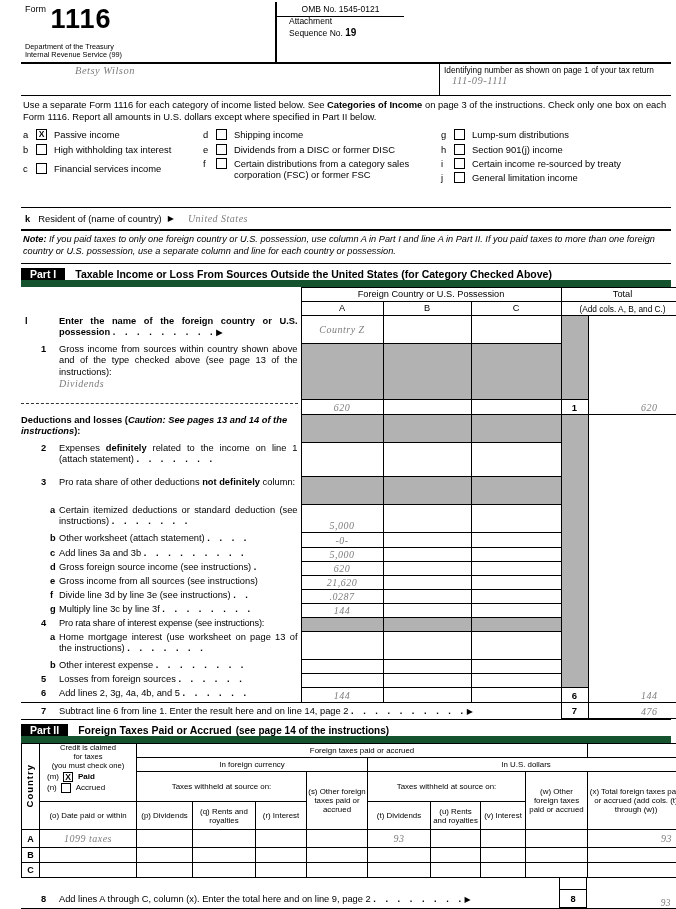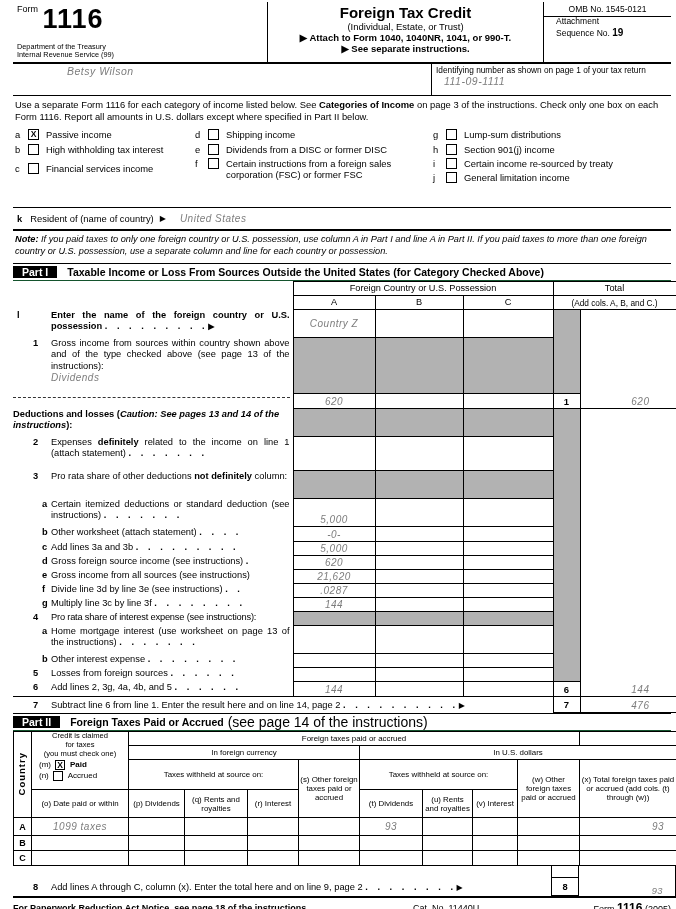--- a/index.html
+++ b/index.html
@@ -1,19 +1,19 @@
 <!DOCTYPE html>
 <html><head>
 <meta charset="utf-8">
 <style>
   html,body{margin:0;padding:0;background:#fff;color:#000;
     font-family:"Liberation Sans",sans-serif;}
-  .page{width:676px;height:909px;box-sizing:border-box;padding:2px 5px 0 13px;overflow:hidden;}
+  .page{width:676px;height:909px;box-sizing:border-box;padding:2px 5px 0 21px;overflow:hidden;}
   .b{font-weight:bold}.i{font-style:italic}
-  .hw{font-family:Liberation Sans, sans-serif;font-style:italic;color:#7d7d7d;letter-spacing:.5px}
+  .hw{font-family:Liberation Serif, serif;font-style:italic;color:#7d7d7d;letter-spacing:.5px}
   .dots{word-spacing:5px;letter-spacing:1px;font-weight:bold;color:#000}
   .arr{font-size:8px}
   
   .hd{display:flex;border-bottom:2.5px solid #000;height:60px}
   .hd-l{width:255px;border-right:1.5px solid #000;padding:2px 4px;box-sizing:border-box;position:relative}
   .hd-l .fw{font-size:9px;vertical-align:top}
   .hd-l .fn{font-size:27px;font-weight:bold;letter-spacing:1px}
   .hd-l .dep{position:absolute;bottom:2px;left:4px;font-size:7.3px;line-height:1.2}
   .hd-c{flex:1;text-align:center;padding-top:2px}
   .hd-c .t1{font-size:15px;font-weight:bold}
@@ -43,25 +43,25 @@
   .ci .cl{flex:1;padding-right:6px}
   .cc1 .cl{max-width:118px}.cc2 .cl{max-width:200px}
   
   .krow{border-top:1px solid #000;border-bottom:2px solid #000;height:21px;
         display:flex;align-items:center;font-size:9.4px}
   .krow .kno{font-weight:bold;padding:0 8px 0 4px}
   .krow .hw{font-size:10px;padding-left:14px}
   
   .note{font-size:9.2px;font-style:italic;line-height:1.3;padding:3px 2px 3px 2px;height:26px}
   
-  .pbar{display:flex;align-items:center;border-top:1.5px solid #000;border-bottom:1px solid #14532d;height:16px}
+  .pbar{display:flex;align-items:flex-end;border-top:1.5px solid #000;border-bottom:7px solid #14532d;height:16px}
   .pbar .pl{background:#000;color:#fff;font-weight:bold;font-size:10.5px;
             padding:0 9px;display:flex;align-items:center}
   .pbar .pt{font-weight:bold;font-size:10.5px;padding-left:10px;display:flex;align-items:center}
-  .pbar .pn{font-weight:normal;font-size:14px;padding-left:4px;display:flex;align-items:center}
+  .pbar .pn{font-weight:bold;font-size:10px;padding-left:4px;display:flex;align-items:center}
   .pbar .sp{flex:1}
   .pbar .seg{width:118px;border-left:1.5px solid #000}
   
   table.p1{width:663px;border-collapse:collapse;table-layout:fixed;font-size:9.3px}
   .p1 td{padding:0;vertical-align:bottom;line-height:1.22;overflow:hidden}
   .p1 td.d{vertical-align:top;padding-right:3px}
   .bx{border:1.8px solid #000;background:#fff}
   .sh{border:1.8px solid #000;background:#b2b2b2}
   .ng{background:#b2b2b2;border-left:1.8px solid #000;border-right:1.8px solid #000}
   .nv{border:1.8px solid #000;text-align:center;font-weight:bold;vertical-align:middle !important;font-size:9.5px}
@@ -114,26 +114,20 @@
 
   <div class="hd">
     <div class="hd-l">
       <span class="fw">Form</span>
       <span class="fn">1116</span>
       <div class="dep">
         <div>Department of the Treasury</div>
         <div>Internal Revenue Service    (99)</div>
       </div>
     </div>
-    <div class="hd-c">
-      <div class="t1">Foreign Tax Credit</div>
-      <div class="t2" style="font-weight:normal">(Individual, Estate, or Trust)</div>
-      <div class="t2">▶ Attach to Form 1040, 1040NR, 1041, or 990-T.</div>
-      <div class="t3">▶ See separate instructions.</div>
-    </div>
     <div class="hd-r">
       <div class="omb">OMB No. 1545-0121</div>
       <div class="att">
         <span>Attachment</span><br>
         <span>Sequence No.</span>
         <span class="b" style="font-size:10px">19</span>
       </div>
     </div>
   </div>
 
@@ -174,21 +168,21 @@
         <span class="cl">Shipping income</span>
       </div>
       <div class="ci">
         <span class="lt">e</span>
         <span class="cb"></span>
         <span class="cl">Dividends from a DISC or former DISC</span>
       </div>
       <div class="ci">
         <span class="lt">f</span>
         <span class="cb"></span>
-        <span class="cl">Certain instructions from a foreign sales corporation (FSC) or former FSC</span>
+        <span class="cl">Certain distributions from a category sales corporation (FSC) or former FSC</span>
       </div>
     </div>
     <div class="cc3">
       <div class="ci">
         <span class="lt">g</span>
         <span class="cb"></span>
         <span class="cl">Lump-sum distributions</span>
       </div>
       <div class="ci">
         <span class="lt">h</span>

